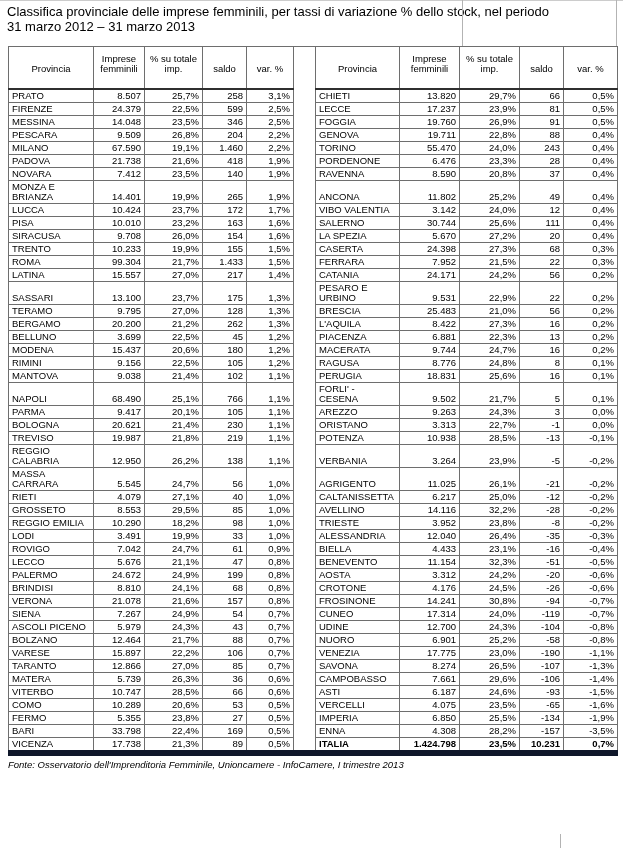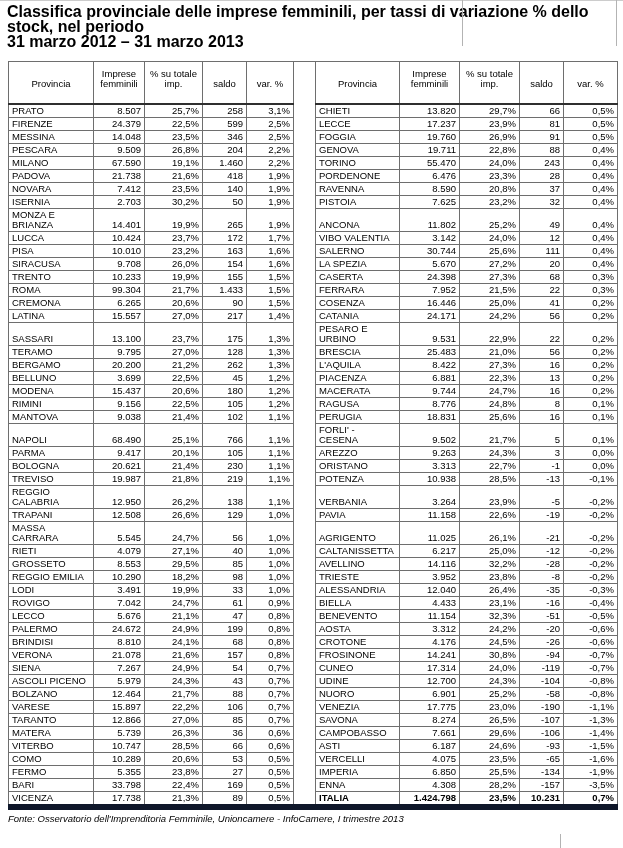--- a/index.html
+++ b/index.html
@@ -3,21 +3,21 @@
 <meta charset="utf-8">
 <style>
   html,body { margin:0; padding:0; }
   body {
     width:623px; height:848px; background:#ffffff; position:relative;
     font-family:"Liberation Sans","DejaVu Sans",sans-serif; color:#000;
     overflow:hidden;
   }
   .title {
     padding:4px 10px 0 7px;
-    font-size:16px; font-weight:bold; line-height:15px;
+    font-size:13px; font-weight:normal; line-height:15px;
   }
   table.ranking {
     border-collapse:collapse; table-layout:fixed;
     width:609px; margin:12px 0 0 8px;
   }
   th, td {
     border:1px solid #6e6e6e;
     font-size:9.5px; line-height:10px;
     padding:1px 3px; vertical-align:bottom;
     overflow:hidden;
@@ -168,33 +168,20 @@
           <td class="num">140</td>
           <td class="num">1,9%</td>
           <td class="spacer"></td>
           <td class="prov">RAVENNA</td>
           <td class="num">8.590</td>
           <td class="num">20,8%</td>
           <td class="num">37</td>
           <td class="num">0,4%</td>
         </tr>
         <tr>
-          <td class="prov">ISERNIA</td>
-          <td class="num">2.703</td>
-          <td class="num">30,2%</td>
-          <td class="num">50</td>
-          <td class="num">1,9%</td>
-          <td class="spacer"></td>
-          <td class="prov">PISTOIA</td>
-          <td class="num">7.625</td>
-          <td class="num">23,2%</td>
-          <td class="num">32</td>
-          <td class="num">0,4%</td>
-        </tr>
-        <tr>
           <td class="prov">MONZA E
 BRIANZA</td>
           <td class="num">14.401</td>
           <td class="num">19,9%</td>
           <td class="num">265</td>
           <td class="num">1,9%</td>
           <td class="spacer"></td>
           <td class="prov">ANCONA</td>
           <td class="num">11.802</td>
           <td class="num">25,2%</td>
@@ -260,33 +247,20 @@
           <td class="num">1.433</td>
           <td class="num">1,5%</td>
           <td class="spacer"></td>
           <td class="prov">FERRARA</td>
           <td class="num">7.952</td>
           <td class="num">21,5%</td>
           <td class="num">22</td>
           <td class="num">0,3%</td>
         </tr>
         <tr>
-          <td class="prov">CREMONA</td>
-          <td class="num">6.265</td>
-          <td class="num">20,6%</td>
-          <td class="num">90</td>
-          <td class="num">1,5%</td>
-          <td class="spacer"></td>
-          <td class="prov">COSENZA</td>
-          <td class="num">16.446</td>
-          <td class="num">25,0%</td>
-          <td class="num">41</td>
-          <td class="num">0,2%</td>
-        </tr>
-        <tr>
           <td class="prov">LATINA</td>
           <td class="num">15.557</td>
           <td class="num">27,0%</td>
           <td class="num">217</td>
           <td class="num">1,4%</td>
           <td class="spacer"></td>
           <td class="prov">CATANIA</td>
           <td class="num">24.171</td>
           <td class="num">24,2%</td>
           <td class="num">56</td>
@@ -442,33 +416,20 @@
 CALABRIA</td>
           <td class="num">12.950</td>
           <td class="num">26,2%</td>
           <td class="num">138</td>
           <td class="num">1,1%</td>
           <td class="spacer"></td>
           <td class="prov">VERBANIA</td>
           <td class="num">3.264</td>
           <td class="num">23,9%</td>
           <td class="num">-5</td>
-          <td class="num">-0,2%</td>
-        </tr>
-        <tr>
-          <td class="prov">TRAPANI</td>
-          <td class="num">12.508</td>
-          <td class="num">26,6%</td>
-          <td class="num">129</td>
-          <td class="num">1,0%</td>
-          <td class="spacer"></td>
-          <td class="prov">PAVIA</td>
-          <td class="num">11.158</td>
-          <td class="num">22,6%</td>
-          <td class="num">-19</td>
           <td class="num">-0,2%</td>
         </tr>
         <tr>
           <td class="prov">MASSA
 CARRARA</td>
           <td class="num">5.545</td>
           <td class="num">24,7%</td>
           <td class="num">56</td>
           <td class="num">1,0%</td>
           <td class="spacer"></td>

